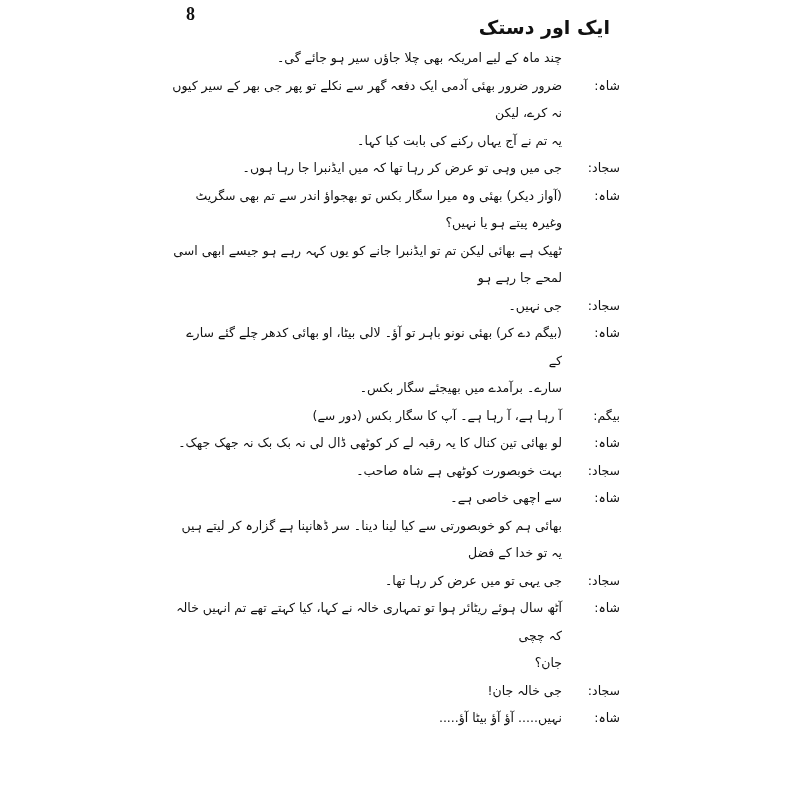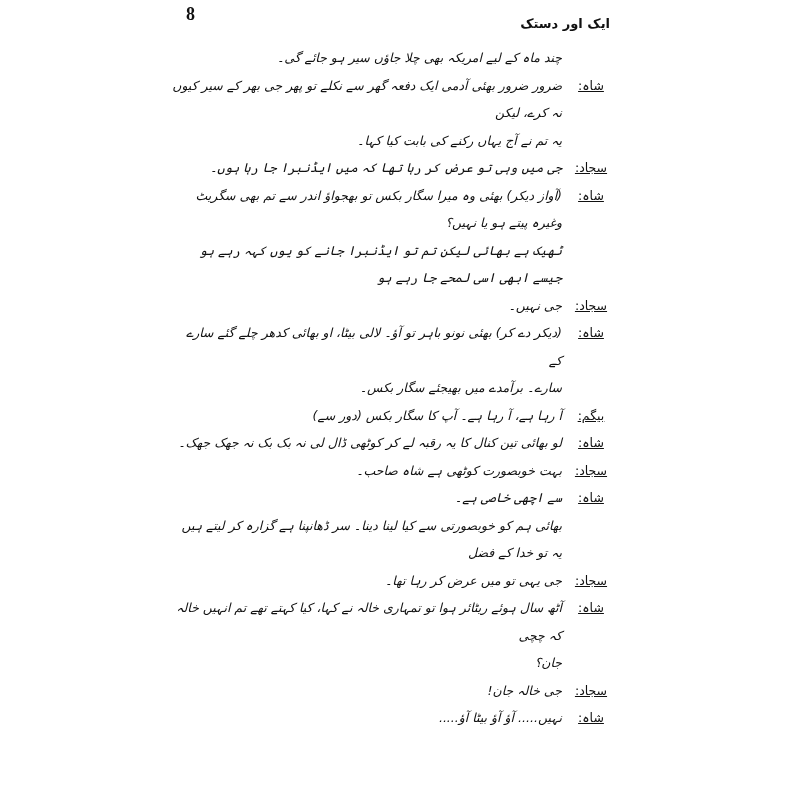--- a/index.html
+++ b/index.html
@@ -11,44 +11,42 @@
     font-family: "DejaVu Sans", sans-serif;
     color: #111111;
   }
   .page-number {
     position: absolute; left: 186px; top: 4px;
     font-family: "Liberation Serif", serif;
     font-weight: bold; font-size: 18px;
   }
   .running-head {
     position: absolute; right: 190px; top: 16px;
-    direction: rtl; font-size: 13px; font-weight: bold;
+    direction: rtl; font-size: 19px; font-weight: bold;
   }
   .dialogue {
     position: absolute; left: 170px; top: 44px;
     width: 450px;
     direction: rtl;
   }
   .entry {
     display: flex; flex-direction: row;
     direction: rtl;
     font-size: 12.5px;
     line-height: 27.5px;
   }
   .speaker {
     flex: 0 0 58px;
-    text-align: center;
+    text-align: right;
     white-space: nowrap;
-    text-decoration: underline;
   }
   .speech {
     flex: 1 1 auto;
     text-align: right;
     text-align-last: right;
-    font-style: italic;
   }
   .speech .line { display: block; }
 </style>
 </head>
 <body>
 
 <div class="page-number">8</div>
 <div class="running-head">ایک اور دستک</div>
 
 <div class="dialogue" id="dialogue">
@@ -80,21 +78,21 @@
     </div>
     <div class="entry">
       <div class="speaker">سجاد:</div>
       <div class="speech">
         <span class="line">جی نہیں۔</span>
       </div>
     </div>
     <div class="entry">
       <div class="speaker">شاہ:</div>
       <div class="speech">
-        <span class="line">(دیکر دے کر) بھئی نونو باہر تو آؤ۔ لالی بیٹا، او بھائی کدھر چلے گئے سارے کے</span>
+        <span class="line">(بیگم دے کر) بھئی نونو باہر تو آؤ۔ لالی بیٹا، او بھائی کدھر چلے گئے سارے کے</span>
         <span class="line">سارے۔ برآمدے میں بھیجئے سگار بکس۔</span>
       </div>
     </div>
     <div class="entry">
       <div class="speaker">بیگم:</div>
       <div class="speech">
         <span class="line">آ رہا ہے، آ رہا ہے۔ آپ کا سگار بکس (دور سے)</span>
       </div>
     </div>
     <div class="entry">

